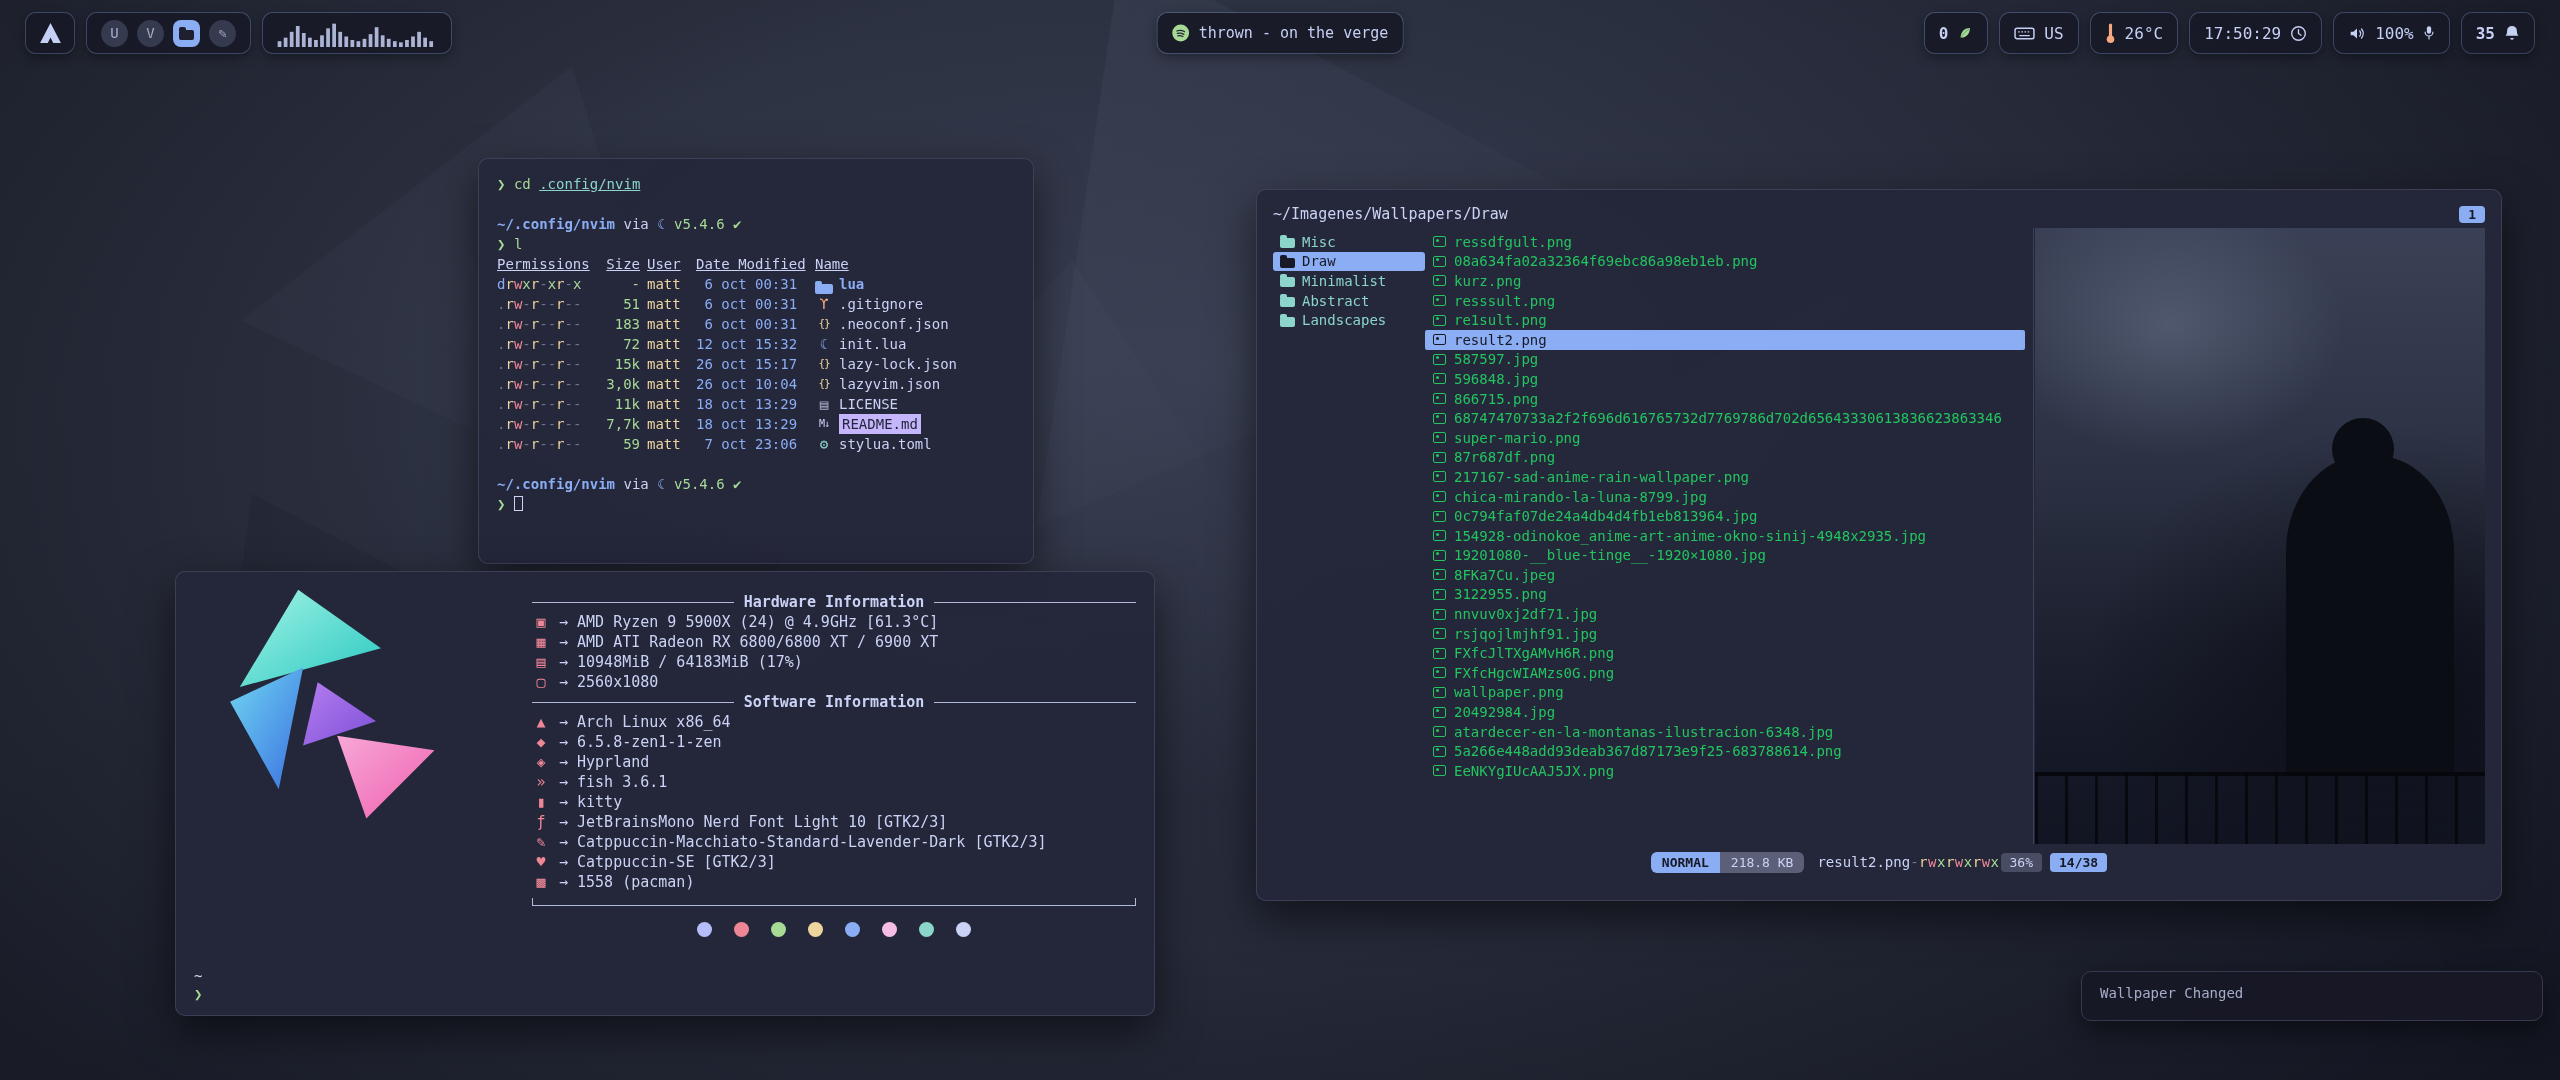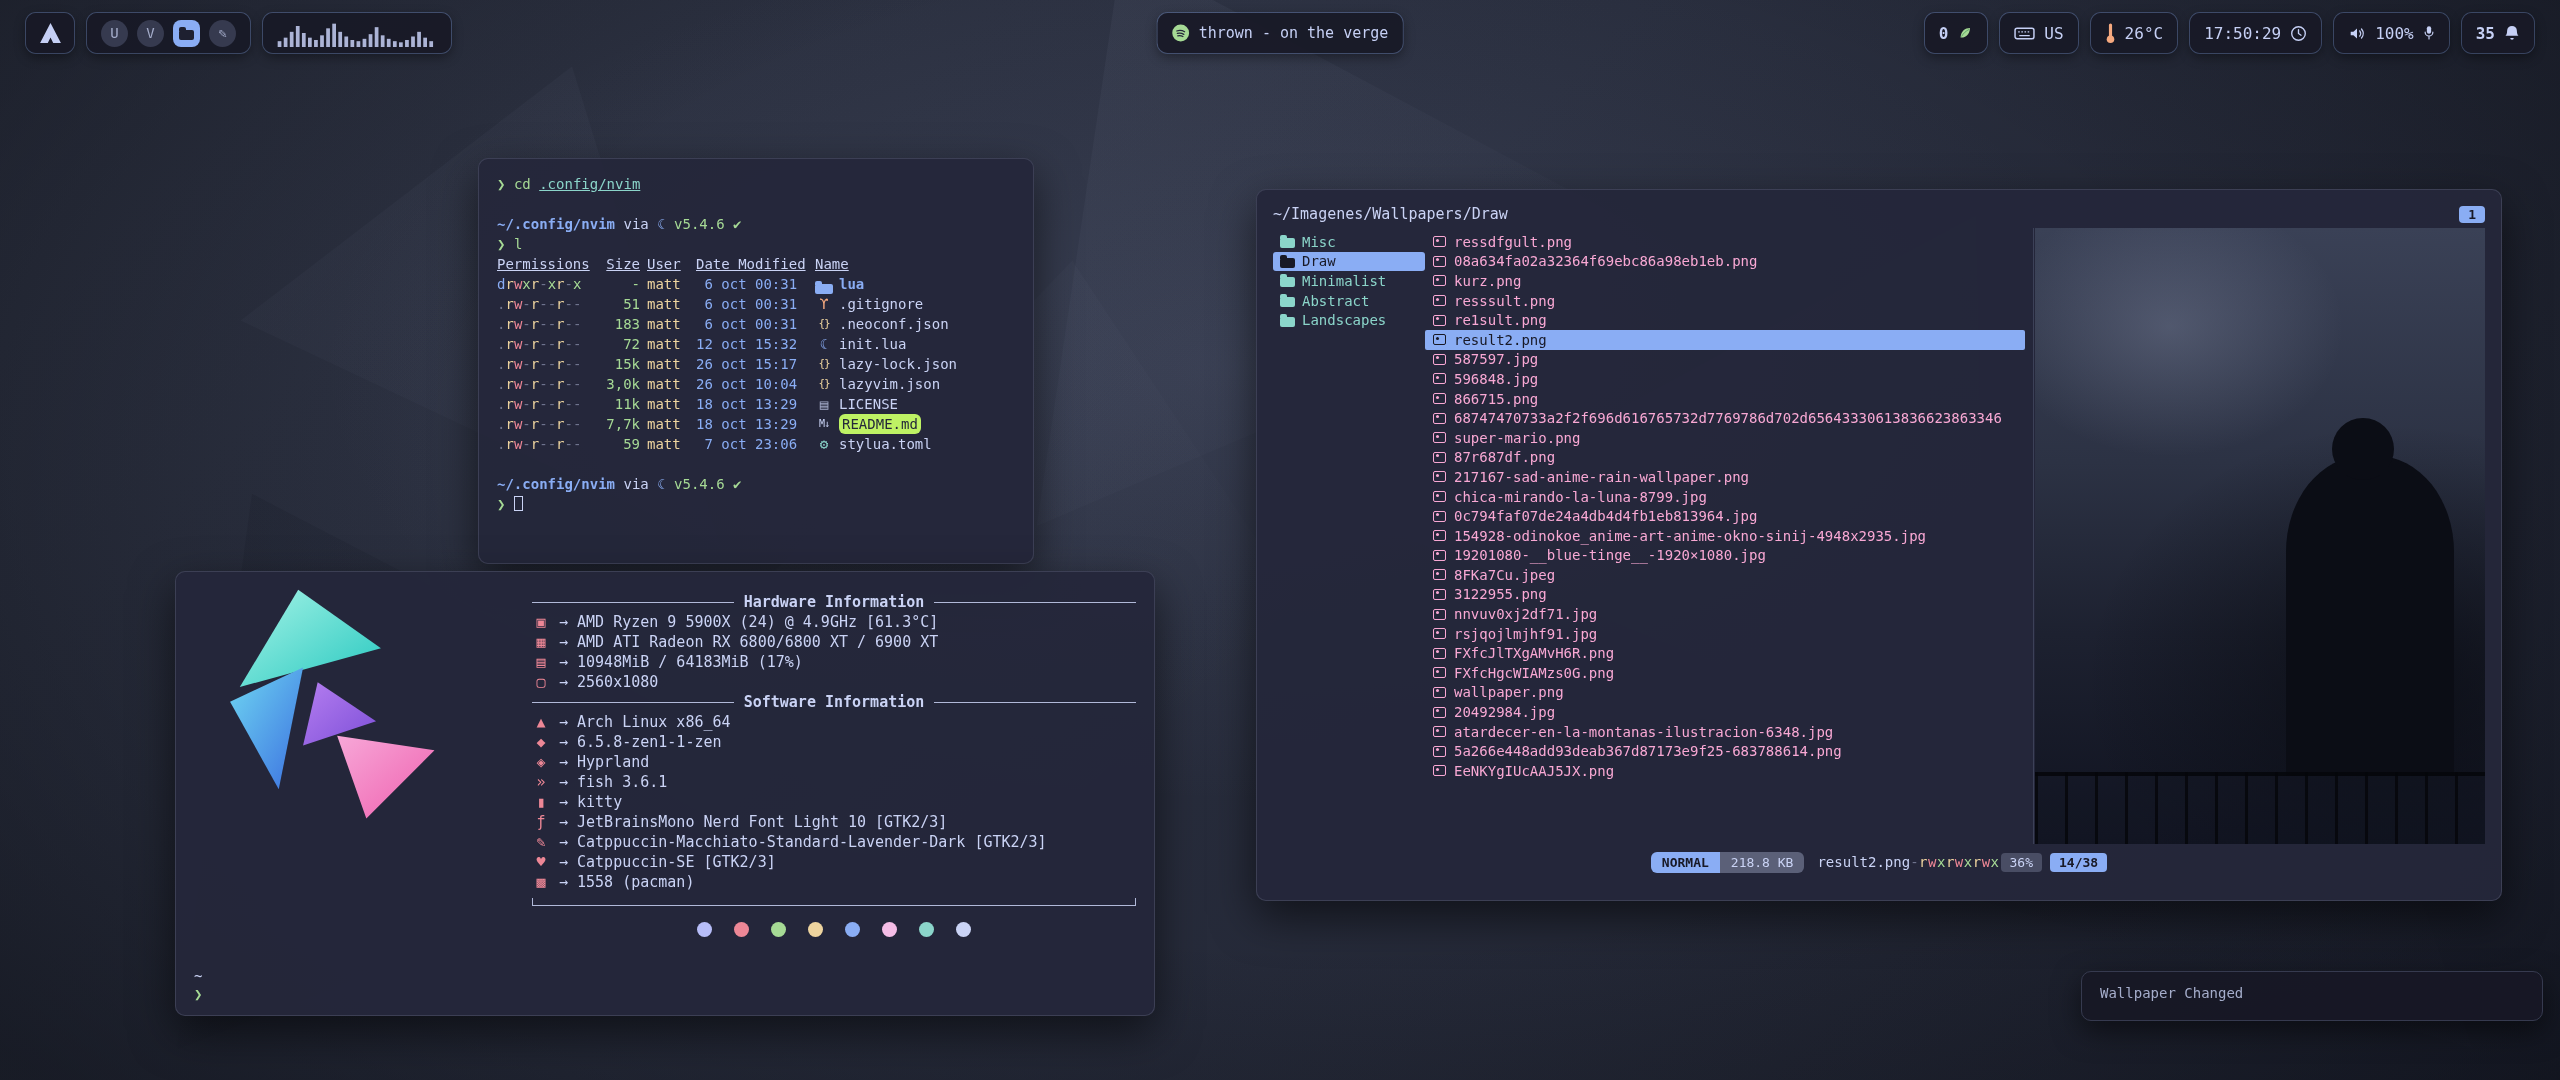--- a/index.html
+++ b/index.html
@@ -63,21 +63,21 @@
   .green{color:#a6da95}.blue{color:#8aadf4}.teal{color:#8bd5ca}.b{font-weight:bold}.u{text-decoration:underline}
   .trow{display:grid;grid-template-columns:92px 44px 42px 112px auto;column-gap:7px;
     height:20px;align-items:center}
   .thead span{text-decoration:underline}
   .fsize{color:#a6da95;text-align:right}
   .fuser{color:#eed49f}
   .fdate{color:#8aadf4;white-space:pre}
   .fname-wrap{display:flex;align-items:flex-end;gap:6px;white-space:pre}
   .fname{color:#cad3f5}
   .trow.dir .fname{color:#8aadf4;font-weight:bold}
-  .trow.hl .fname{background:#bef264;color:#24273a;padding:0 3px;border-radius:6px}
+  .trow.hl .fname{background:#c4b5fd;color:#24273a;padding:0 3px;border-radius:0}
   .pd{color:#8aadf4}.pr{color:#eed49f}.pw{color:#ed8796}.px{color:#a6da95}.pn{color:#6e738d}
   .ficon{display:inline-flex;width:18px;justify-content:center}
   .trow .icon-folder{color:#8aadf4}
   .icon-git::before{content:"ϒ";color:#f5a97f}
   .icon-json::before{content:"{}";color:#eed49f;font-size:11px;letter-spacing:-1px}
   .icon-lua::before{content:"☾";color:#8aadf4}
   .icon-license::before{content:"▤";color:#a5adcb}
   .icon-markdown::before{content:"M↓";color:#cad3f5;font-size:10px;letter-spacing:-1px}
   .icon-gear::before{content:"⚙";color:#8bd5ca}
   .cursor{display:inline-block;width:9px;height:15px;border:1.5px solid #cad3f5;vertical-align:-2px}
@@ -110,21 +110,21 @@
   .yazi-path{color:#cad3f5;font-size:15px}
   .yazi-tab{background:#8aadf4;color:#181926;padding:1px 9px;border-radius:4px;
     font-weight:bold;font-size:13px}
   .yazi-body{display:flex;height:616px}
   .yazi-side{width:152px;padding-top:4px}
   .side-item{height:19.6px;display:flex;align-items:center;gap:7px;padding:0 7px;
     color:#8bd5ca;border-radius:3px;white-space:nowrap}
   .side-item.selected{background:#8aadf4;color:#181926}
   .yazi-files{flex:1;overflow:hidden;padding-top:4px}
   .yrow{height:19.6px;display:flex;align-items:center;gap:8px;padding:0 8px;
-    color:#f9a8d4;white-space:pre;overflow:hidden;border-radius:2px}
+    color:#22c55e;white-space:pre;overflow:hidden;border-radius:2px}
   .yrow.selected{background:#8aadf4;color:#181926}
   .icon-image{display:inline-block;flex:0 0 auto;width:13px;height:11px;
     border:1.5px solid currentColor;border-radius:2px;position:relative}
   .icon-image::before{content:"";position:absolute;left:1.5px;top:1.5px;width:3px;height:3px;
     border-radius:50%;background:currentColor}
   .yazi-preview{width:452px;margin-left:8px;border-left:1px solid #3c4158;position:relative;overflow:hidden}
   .pimg{position:absolute;inset:0 0 0 1px;
     background:
       radial-gradient(280px 210px at 30% 16%,rgba(195,205,235,.20),transparent 62%),
       radial-gradient(430px 360px at 80% 74%,rgba(8,10,16,.72),transparent 72%),

